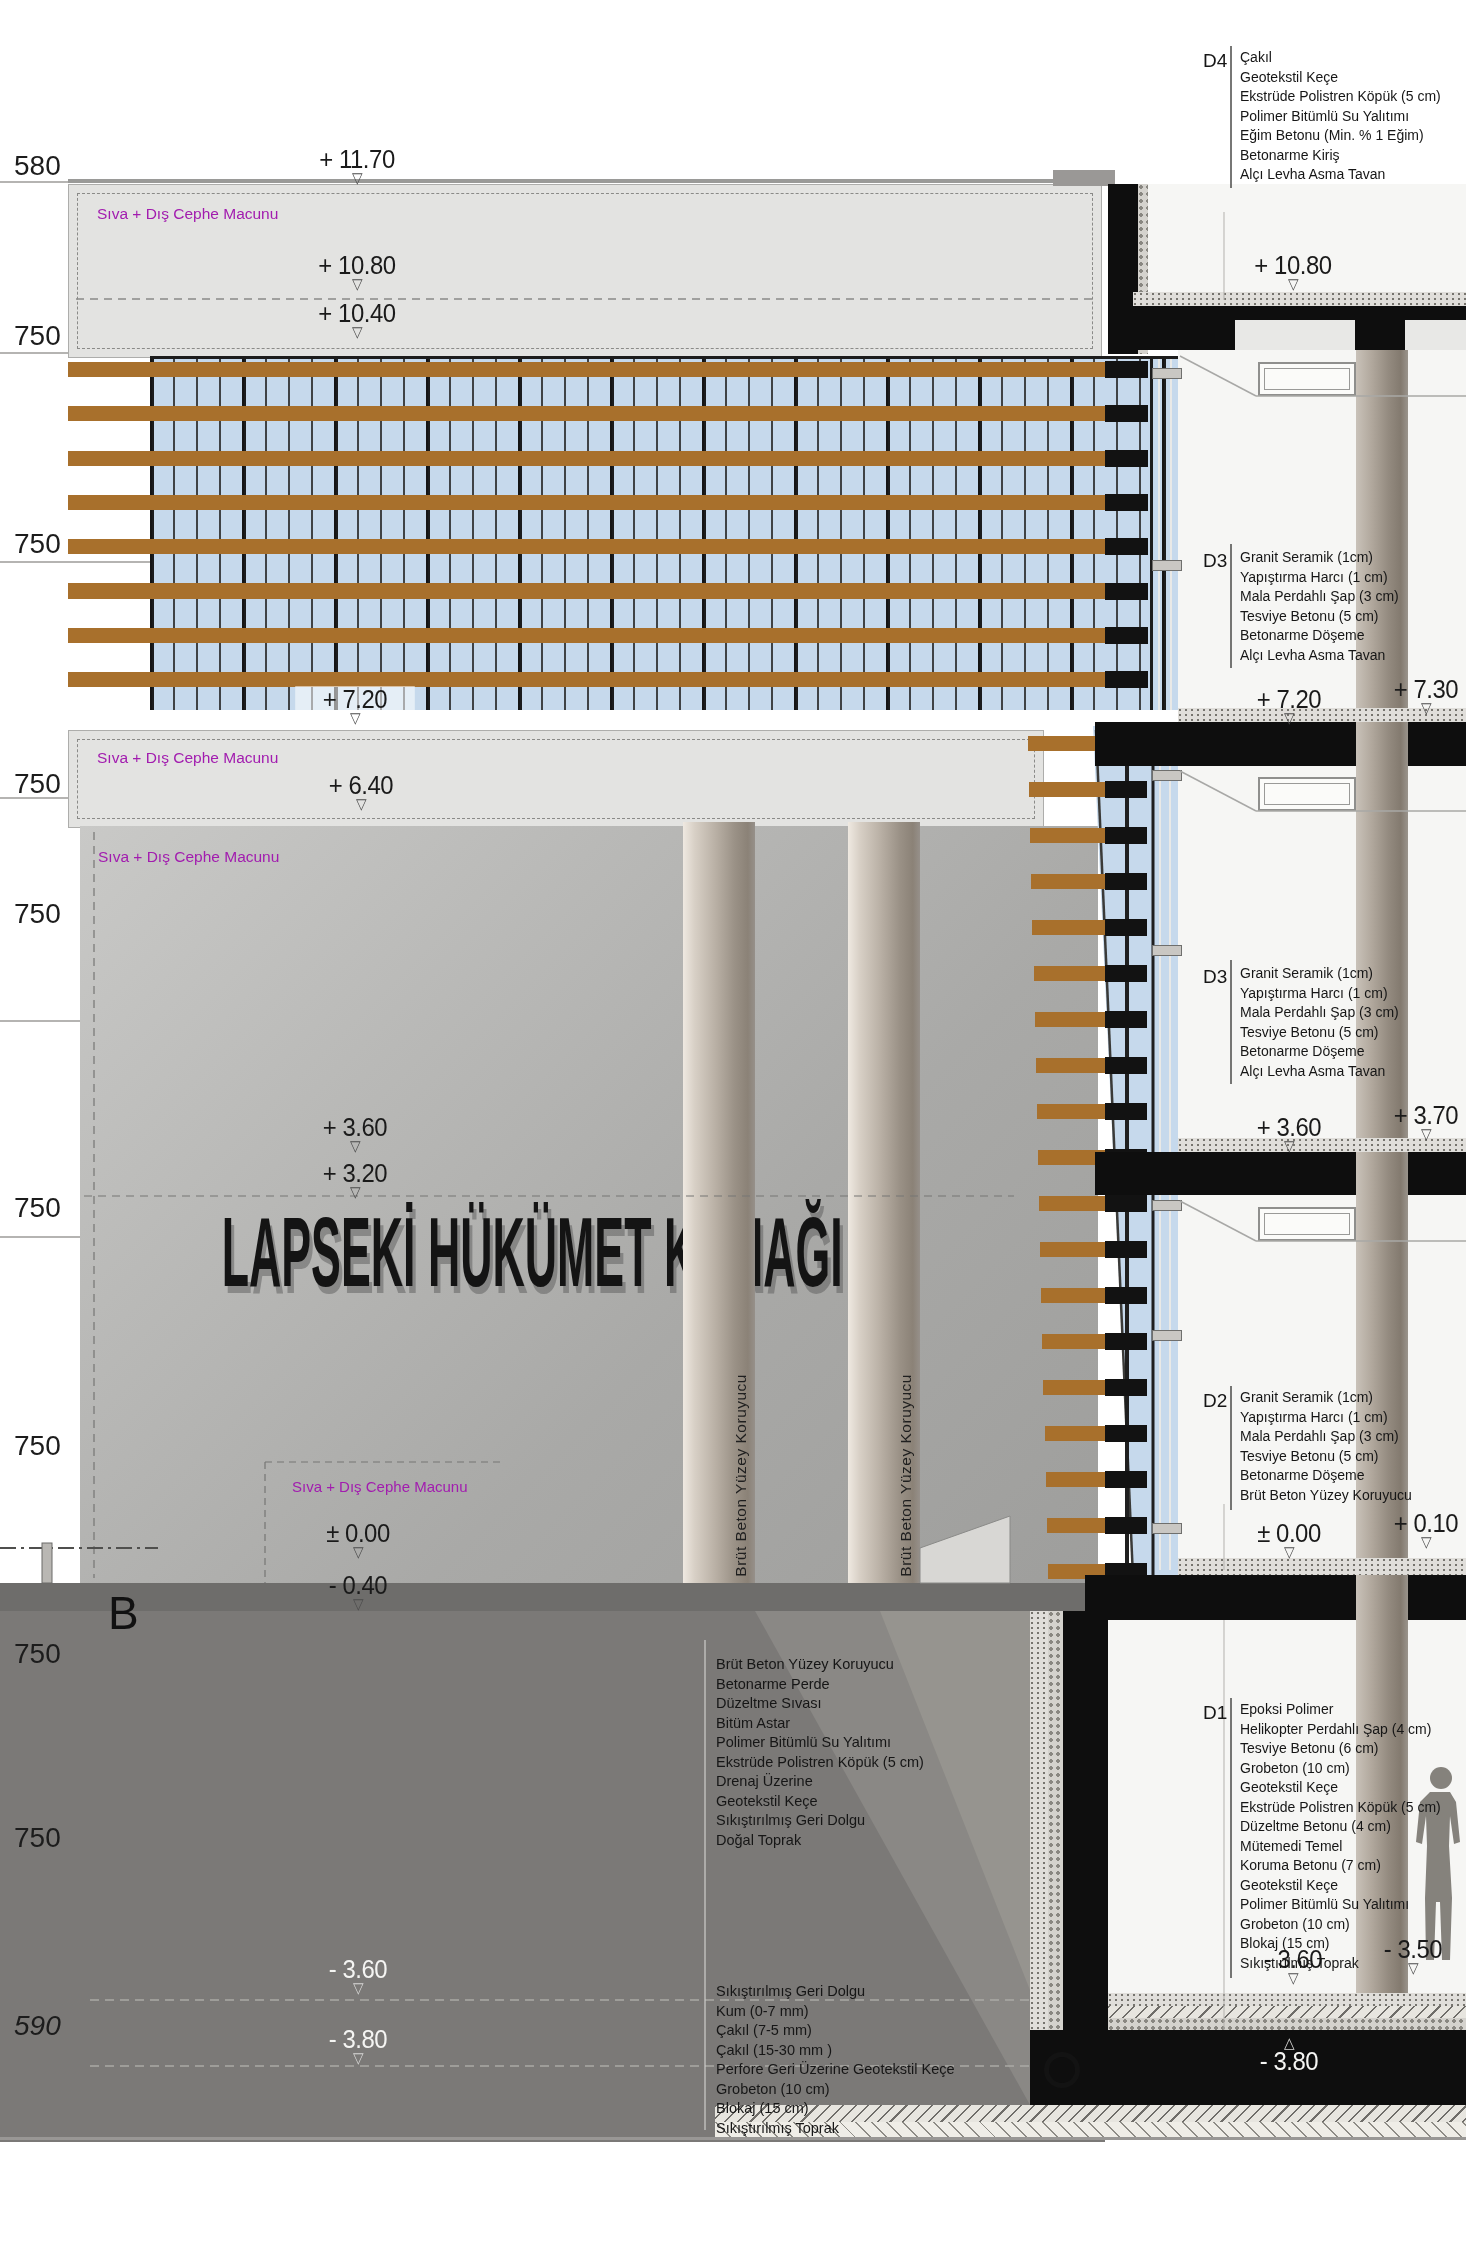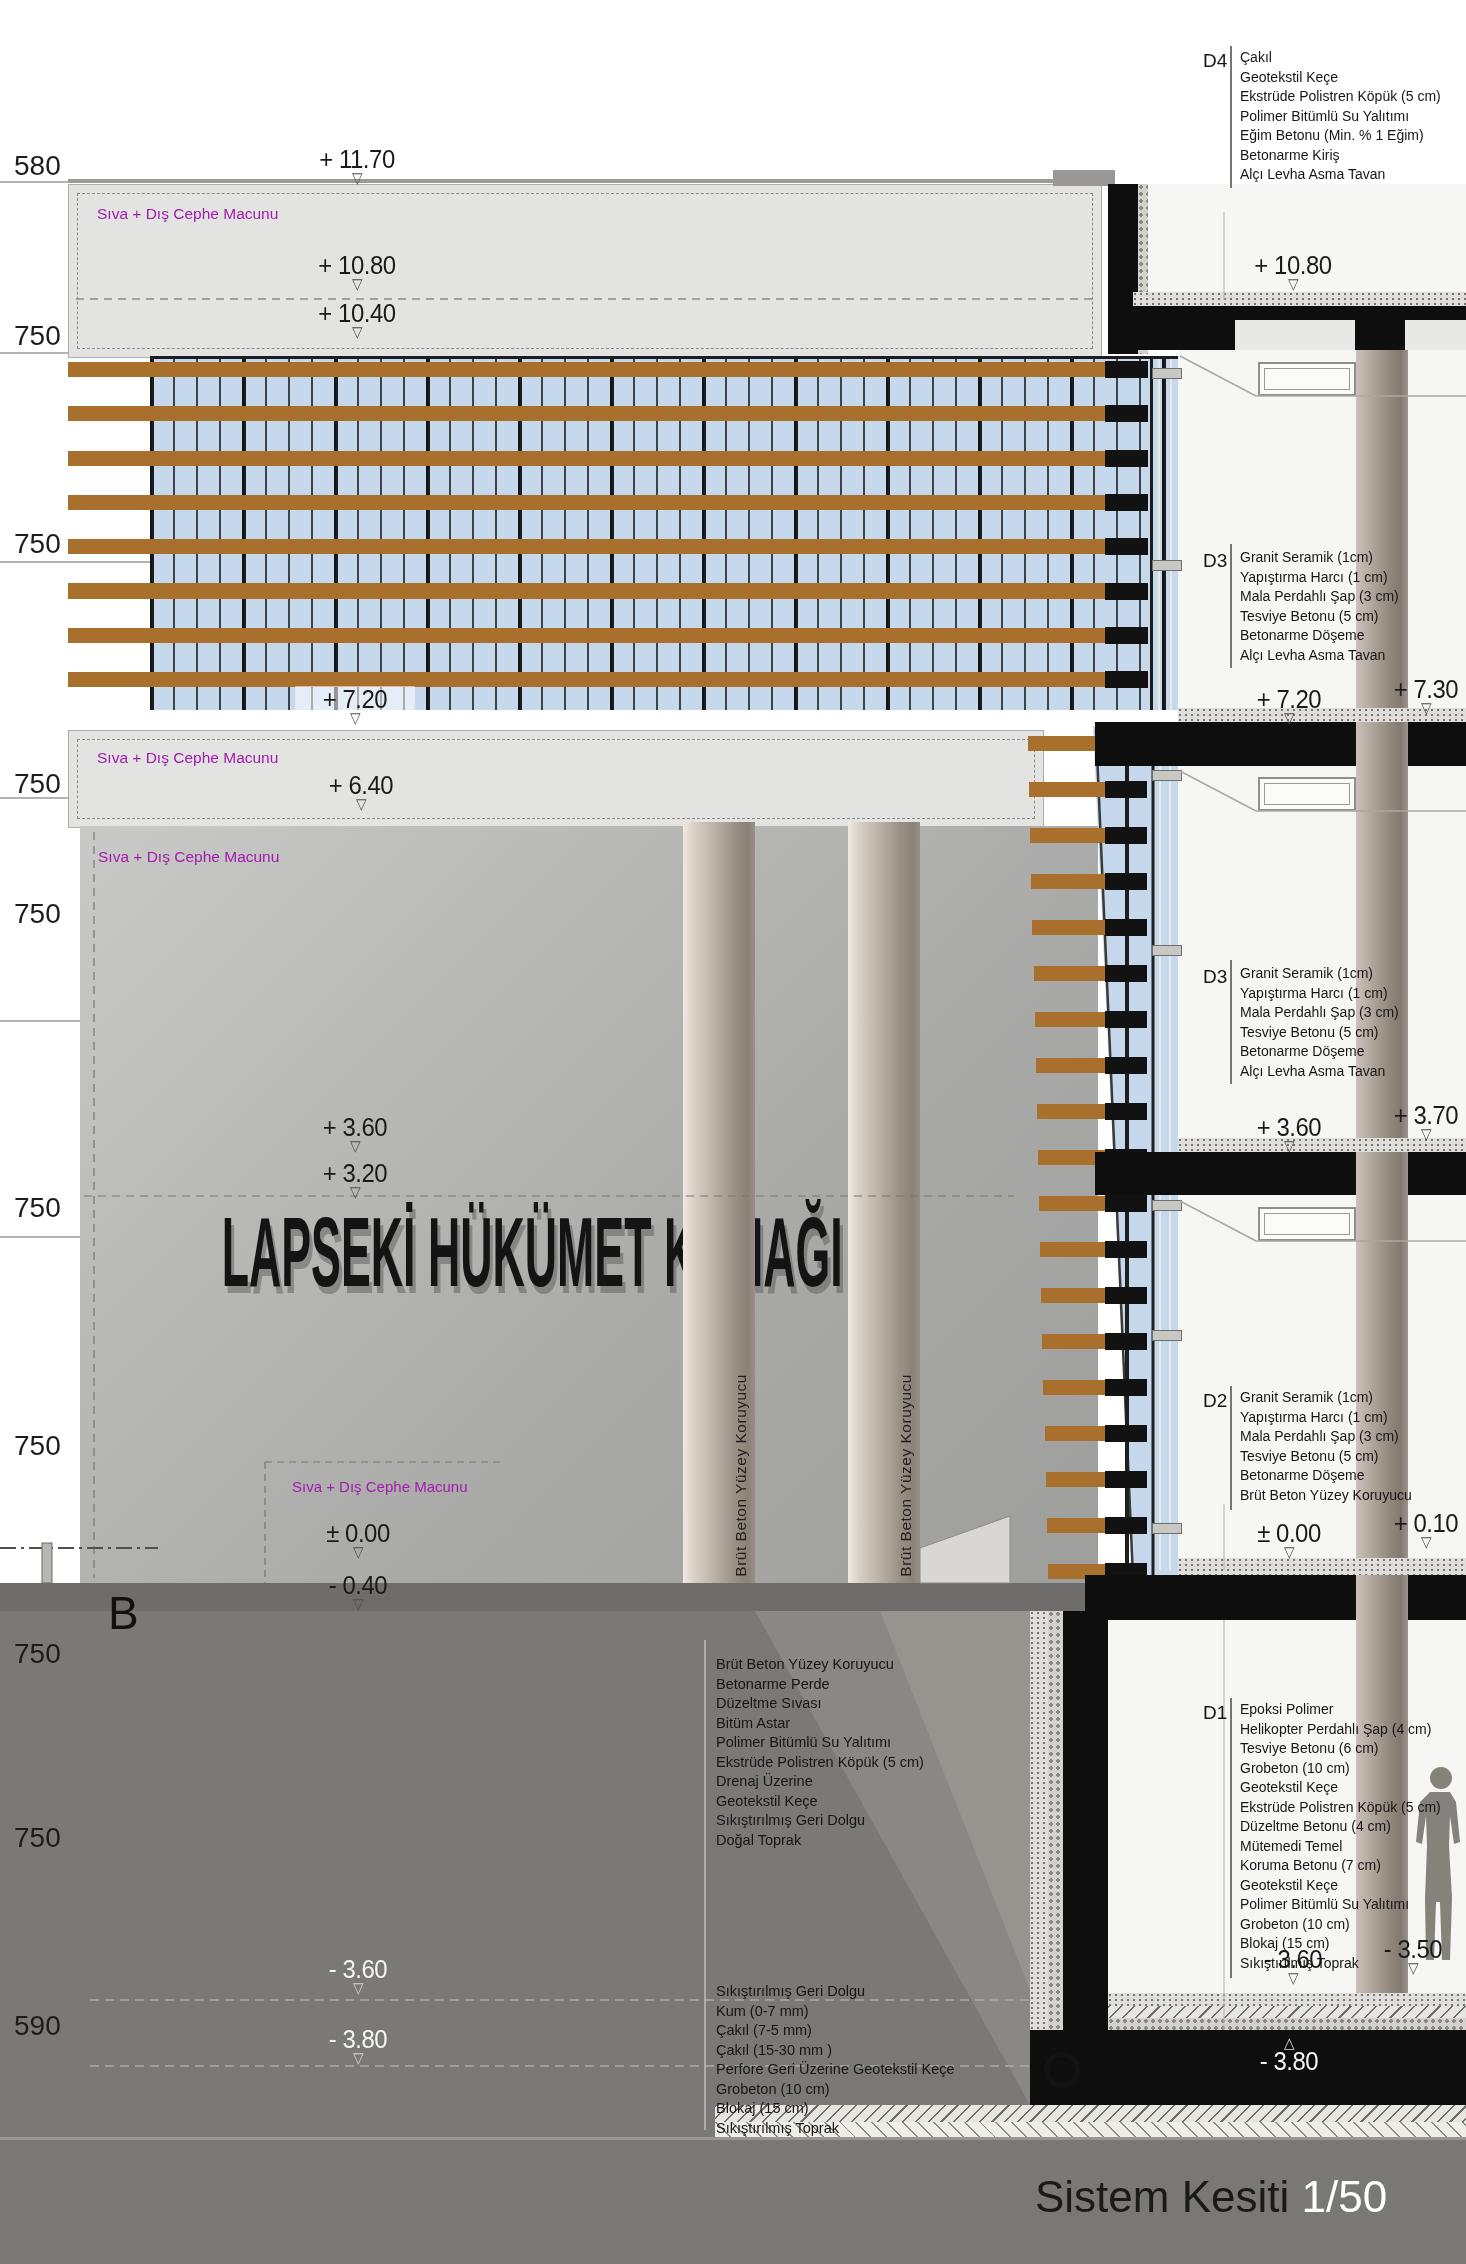--- a/index.html
+++ b/index.html
@@ -218,26 +218,20 @@
       <div class="in"></div>
     </div>
   <div class="abs lightbox" style="left:1258px;top:777px;width:94px;height:30px;z-index:22;">
       <div class="in"></div>
     </div>
   <div class="abs lightbox" style="left:1258px;top:1207px;width:94px;height:30px;z-index:22;">
       <div class="in"></div>
     </div>
 
   <div class="abs" style="left:0;top:2137px;width:1466px;height:3px;background:#999795;z-index:24;"></div>
-  <div class="abs titleband" style="left:0;top:2140px;width:1466px;height:124px;z-index:24;">
-    <div class="abs title" style="left:1035px;top:32px;">
-      <span>Sistem Kesiti</span>
-      <span class="scale">1/50</span>
-    </div>
-  </div>
 
   <svg class="abs" style="left:0;top:0;z-index:30;pointer-events:none;" width="1466" height="2264" viewBox="0 0 1466 2264">
     <line x1="76" y1="299" x2="1092" y2="299" stroke="#8a8a88" stroke-width="1.5" stroke-dasharray="8 6"></line>
     <line x1="94" y1="832" x2="94" y2="1578" stroke="#77777" stroke-width="1.2" stroke-dasharray="8 6" stroke-opacity=".8"></line>
     <line x1="94" y1="832" x2="94" y2="1578" stroke="#767674" stroke-width="1.2" stroke-dasharray="8 6"></line>
     <line x1="84" y1="1196" x2="1014" y2="1196" stroke="#767674" stroke-width="1.2" stroke-dasharray="8 6"></line>
     <line x1="265" y1="1462" x2="500" y2="1462" stroke="#767674" stroke-width="1.2" stroke-dasharray="7 5"></line>
     <line x1="265" y1="1462" x2="265" y2="1583" stroke="#767674" stroke-width="1.2" stroke-dasharray="7 5"></line>
     <line x1="0" y1="1548" x2="158" y2="1548" stroke="#4f4f4d" stroke-width="2" stroke-dasharray="16 5 3 5"></line>
     <rect x="42" y="1543" width="10" height="40" fill="#b9b7b3" stroke="#6a6a68"></rect>
@@ -424,17 +418,17 @@
       <div class="li">Çakıl (15-30 mm )</div>
       <div class="li">Perfore Geri Üzerine Geotekstil Keçe</div>
       <div class="li">Grobeton (10 cm)</div>
       <div class="li">Blokaj (15 cm)</div>
       <div class="li">Sıkıştırılmış Toprak</div>
     </div>
 
   <div class="abs bmark" style="left:108px;top:1586px;z-index:40;">B</div>
   <div class="abs dim" style="left:14px;top:1638px;z-index:40;">750</div>
   <div class="abs dim" style="left:14px;top:1822px;z-index:40;">750</div>
-  <div class="abs dim" style="left:14px;top:2010px;z-index:40;">590</div>
+  <div class="abs dim" style="left:14px;top:2010px;z-index:40;font-style:italic;">590</div>
 
   <div class="abs circlemark" style="left:1044px;top:2052px;width:26px;height:26px;z-index:40;"></div>
 
 </div>
 
 </body></html>

